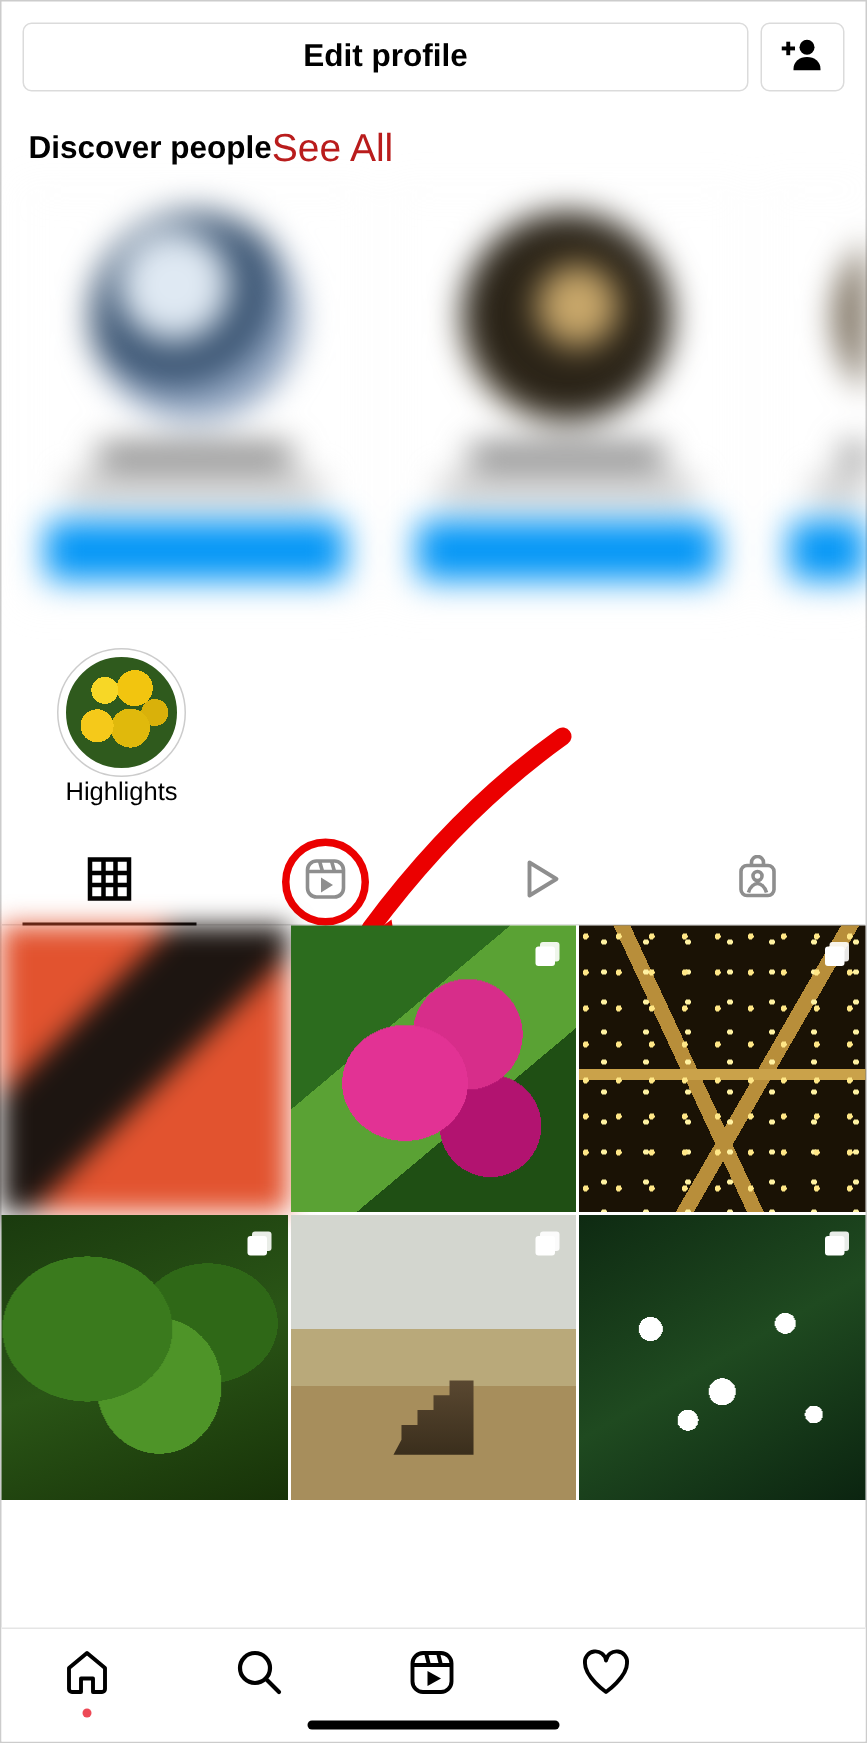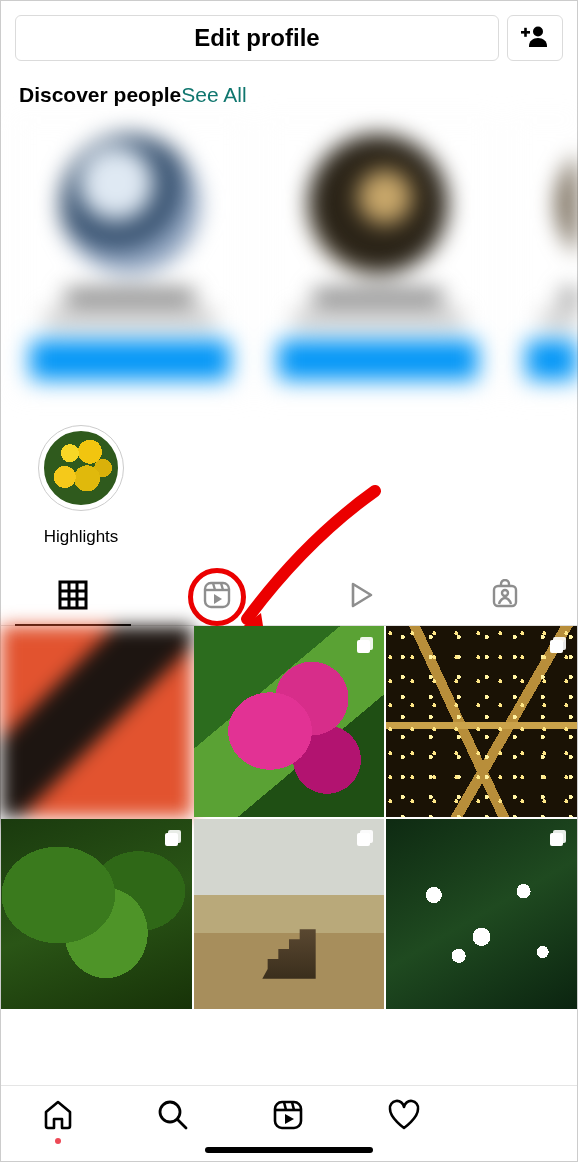--- a/index.html
+++ b/index.html
@@ -1,42 +1,42 @@
 <!DOCTYPE html>
 <html><head>
 <meta charset="utf-8">
 <style>
   * { box-sizing: border-box; margin: 0; padding: 0; }
   html, body { width: 578px; height: 1162px; background:#fff; font-family: -apple-system, Helvetica, Arial, sans-serif; color:#000; position:relative; overflow:hidden;}
   .screen { width:578px; height:1162px; border:1px solid #ccc; position:relative; }
 
   .toprow { display:flex; gap:8px; padding:14px; }
-  .edit-btn { flex:1; height:46px; border:1px solid #dbdbdb; border-radius:6px; background:#fff; display:flex; align-items:center; justify-content:center; font-size:24px; font-weight:600; }
+  .edit-btn { flex:1; height:46px; border:1px solid #dbdbdb; border-radius:6px; background:#fff; display:flex; align-items:center; justify-content:center; font-size:21px; font-weight:600; }
   .addp-btn { width:56px; height:46px; border:1px solid #dbdbdb; border-radius:6px; background:#fff; display:flex; align-items:center; justify-content:center; }
 
   .discover-row { display:flex; align-items:center; padding:8px 18px 12px; }
   .discover-title { font-size:21px; font-weight:700; }
-  .see-all { font-size:21px; color:#0f766e; font-weight:500; }
+  .see-all { font-size:26px; color:#b91c1c; font-weight:500; }
 
   .cards { display:flex; gap:18px; padding:0 14px 8px; filter: blur(11px); overflow:hidden; }
   .card { width:230px; flex:0 0 230px; display:flex; flex-direction:column; align-items:center; border:1px solid #eee; border-radius:6px; padding:14px 8px; }
   .avatar { width:140px; height:140px; border-radius:50%; }
   .av1 { background: radial-gradient(circle at 40% 35%, #dfe9f3 0 30%, #3b5573 30% 55%, #8fa4c0 55% 100%); }
   .av2 { background: radial-gradient(circle at 55% 45%, #c8a76a 0 25%, #2a2317 25% 70%, #5a4a2e 70% 100%); }
   .av3 { background: radial-gradient(circle at 50% 50%, #b6a58c 0 40%, #6e614e 40% 100%); }
   .card .line1 { width:130px; height:14px; background:#666; border-radius:3px; margin-top:16px; }
   .card .line2 { width:170px; height:14px; background:#bbb; border-radius:3px; margin-top:8px; }
   .card .follow { width:200px; height:40px; background:#0095f6; border-radius:6px; margin-top:14px; }
 
   .highlights { display:flex; gap:28px; padding:22px 30px 4px; align-items:flex-start; }
   .hl { display:flex; flex-direction:column; align-items:center; width:100px; }
   .hl-outer { padding:3px; border:1px solid #ccc; border-radius:50%;}
   .hl-img { width:78px; height:78px; border-radius:50%; background: radial-gradient(circle at 35% 30%, #f7d726 0 9px, transparent 9px), radial-gradient(circle at 62% 28%, #f2c50f 0 12px, transparent 12px), radial-gradient(circle at 28% 62%, #f5c91a 0 11px, transparent 11px), radial-gradient(circle at 58% 64%, #e0b90c 0 13px, transparent 13px), radial-gradient(circle at 80% 50%, #d9b10a 0 9px, transparent 9px), #2f5a1d; border:2px solid #fff;}
   .hl-new { width:86px; height:86px; border:2px solid #111; border-radius:50%; display:flex; align-items:center; justify-content:center;}
-  .hl-label { margin-top:16px; font-size:17px; }
+  .hl-label { margin-top:0; font-size:17px; }
 
   .arrow-annot { position:absolute; left:224px; top:480px; pointer-events:none; width:170px; height:160px; }
 
   .tabs { display:flex; border-bottom:1px solid #e0e0e0; margin-top:18px;}
   .tab { flex:1; height:56px; display:flex; align-items:center; justify-content:center; position:relative;}
   .tab.active::after { content:""; position:absolute; left:14px; right:14px; bottom:-1px; height:2px; background:#000; }
   .reel-circle { position:absolute; left:50%; top:50%; width:58px; height:58px; border:5px solid #eb0000; border-radius:50%; transform:translate(-50%,-50%); }
 
   .grid { display:grid; grid-template-columns:1fr 1fr 1fr; gap:2px; }
   .cell { aspect-ratio:1/1; position:relative; }

